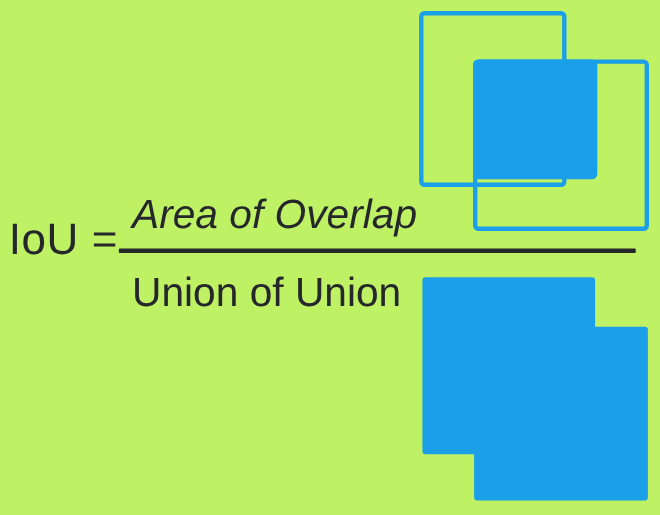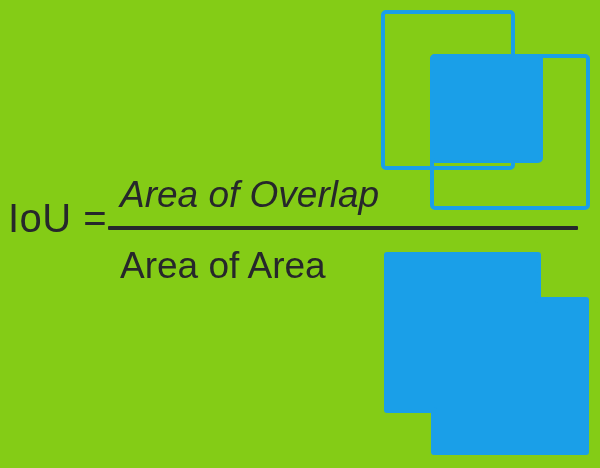--- a/index.html
+++ b/index.html
@@ -69,30 +69,30 @@
     position: absolute;
   }
   #overlap-diagram { left: 370px; top: 0px; width: 230px; height: 225px; }
   #union-diagram   { left: 370px; top: 240px; width: 230px; height: 228px; }
 
   .diagram svg { display: block; }
 </style>
 </head>
 <body>
 
-<div id="canvas" style="background: #84cc16;">
+<div id="canvas" style="background: #bef264;">
 
   <div class="formula">
     <div class="iou-label" style="color: rgb(38, 39, 43);">IoU =</div>
 
     <div class="numerator" style="color: rgb(38, 39, 43);">Area of Overlap</div>
 
     <div class="fraction-bar" style="background: rgb(38, 39, 43);"></div>
 
-    <div class="denominator" style="color: rgb(38, 39, 43);">Area of Area</div>
+    <div class="denominator" style="color: rgb(38, 39, 43);">Union of Union</div>
   </div>
 
   <div class="diagram" id="overlap-diagram">
     <svg width="230" height="225" viewBox="0 0 230 225">
 
       <rect x="13" y="12" width="130" height="156" rx="3" ry="3" fill="none" stroke="#1A9FE8" stroke-width="4"></rect>
 
       <rect x="62" y="56" width="156" height="152" rx="3" ry="3" fill="none" stroke="#1A9FE8" stroke-width="4"></rect>
 
       <rect x="62" y="56" width="109" height="105" rx="3" ry="3" fill="#1A9FE8" stroke="#1A9FE8" stroke-width="4"></rect>

